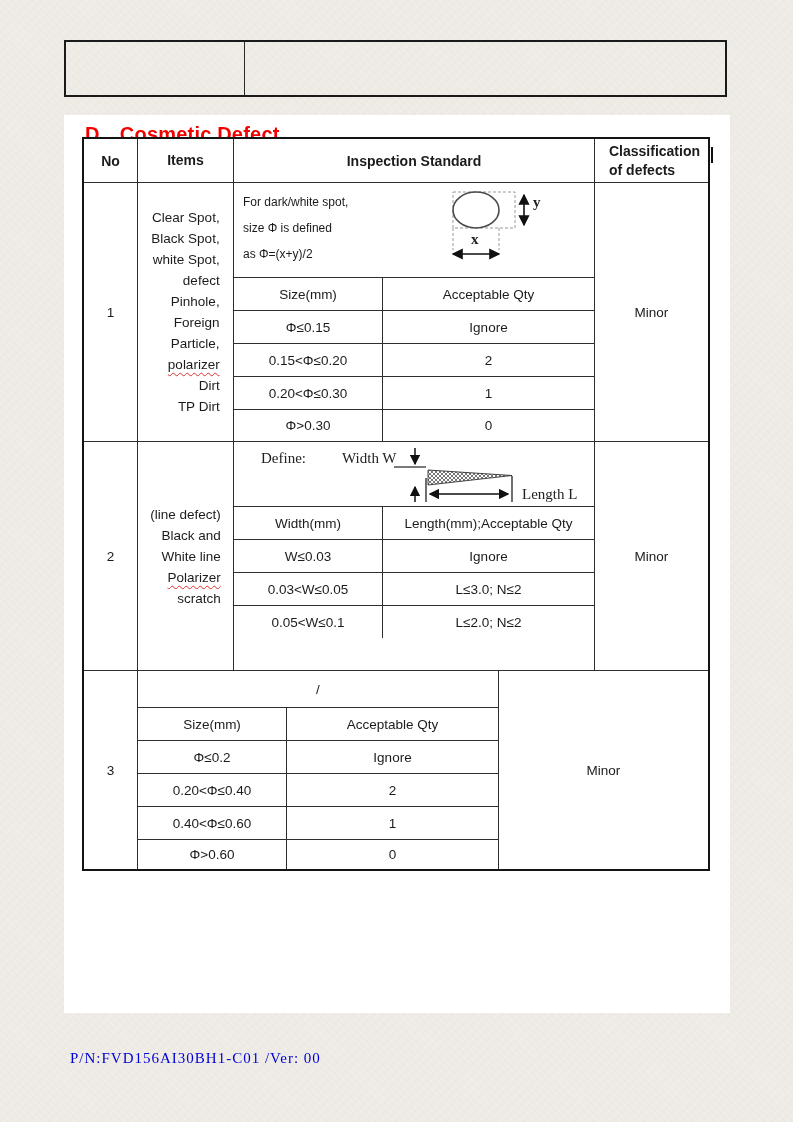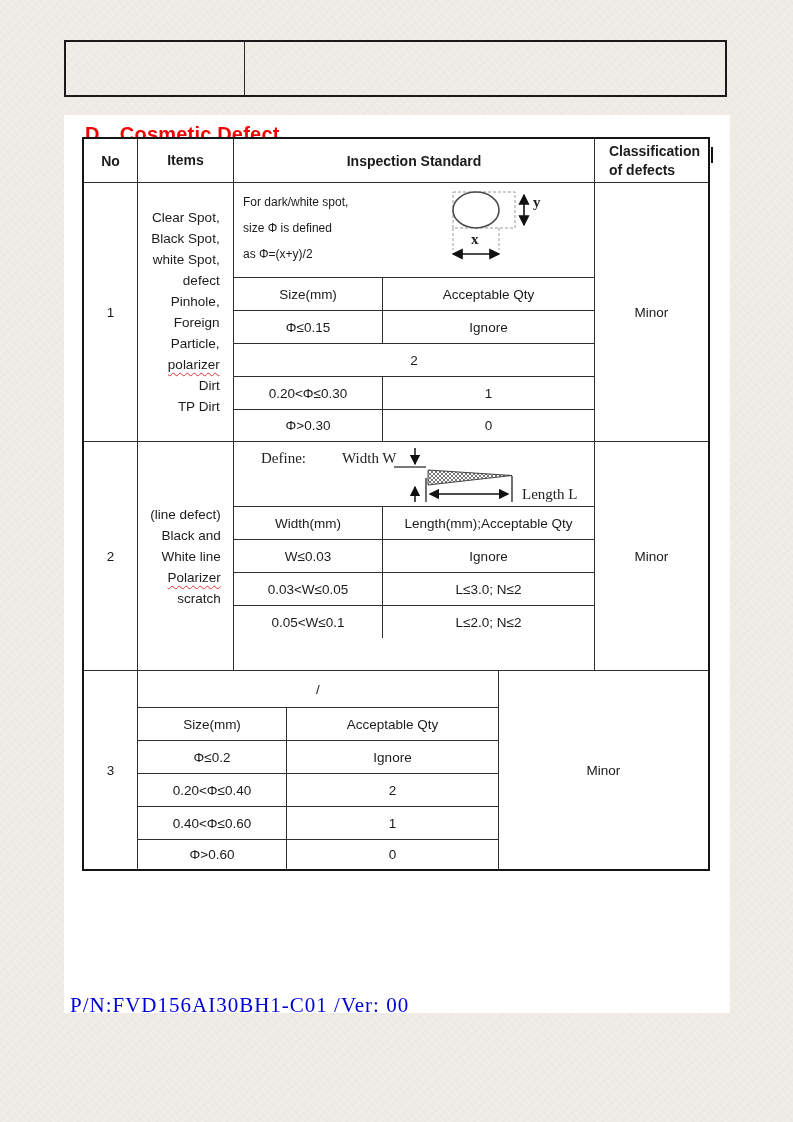--- a/index.html
+++ b/index.html
@@ -60,23 +60,23 @@
   .diag1{position:absolute;left:212px;top:3px;}
   .diag2{position:absolute;left:0;top:0;}
   .sub-row{display:flex;border-top:1.5px solid #2e2e2e;height:33px;box-sizing:border-box;justify-content:flex-end;}
   .sub-row.grow{flex:1;height:auto;}
   .sub-a{width:149px;flex:0 0 149px;border-right:1.5px solid #2e2e2e;display:flex;align-items:center;justify-content:center;box-sizing:border-box;}
   .sub-b{flex:1;display:flex;align-items:center;justify-content:center;}
   .slash-row{height:36px;display:flex;align-items:center;justify-content:center;box-sizing:border-box;}
   svg text{font-family:"Liberation Serif","DejaVu Serif",serif;fill:#222;}
   
   .footer-pn{
-    position:absolute;left:70px;top:993px;
+    position:absolute;left:70px;top:1050px;
     font-family:"Liberation Serif","DejaVu Serif",serif;
-    font-size:21px;letter-spacing:1px;color:#0000d6;
+    font-size:15px;letter-spacing:1px;color:#0000d6;
   }
 </style>
 </head>
 <body>
 
 <div id="page">
 
   <div class="top-box">
     <div class="top-box-left"></div>
     <div class="top-box-right"></div>
@@ -136,20 +136,21 @@
         </div>
         <div class="sub-row">
           <div class="sub-a" style="font-weight:normal">Size(mm)</div>
           <div class="sub-b">Acceptable Qty</div>
         </div>
         <div class="sub-row">
           <div class="sub-a">Φ≤0.15</div>
           <div class="sub-b">Ignore</div>
         </div>
         <div class="sub-row">
+          <div class="sub-a">0.15&lt;Φ≤0.20</div>
           <div class="sub-b">2</div>
         </div>
         <div class="sub-row">
           <div class="sub-a">0.20&lt;Φ≤0.30</div>
           <div class="sub-b">1</div>
         </div>
         <div class="sub-row grow">
           <div class="sub-a">Φ&gt;0.30</div>
           <div class="sub-b">0</div>
         </div>

